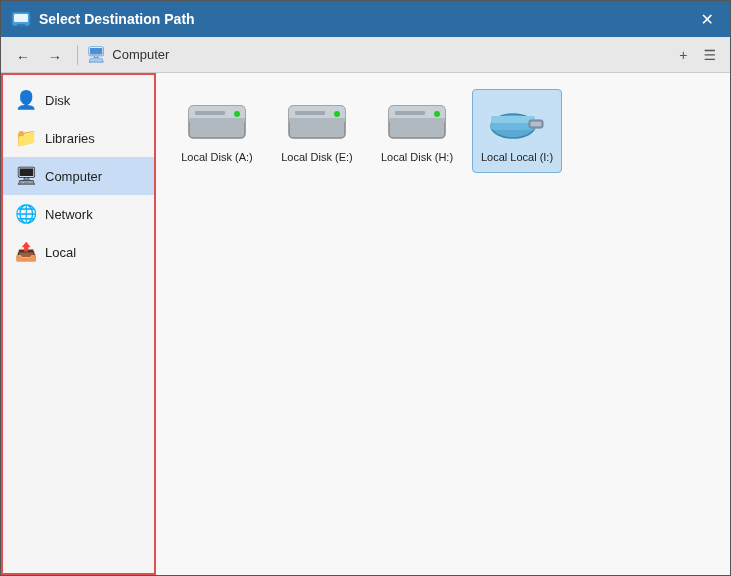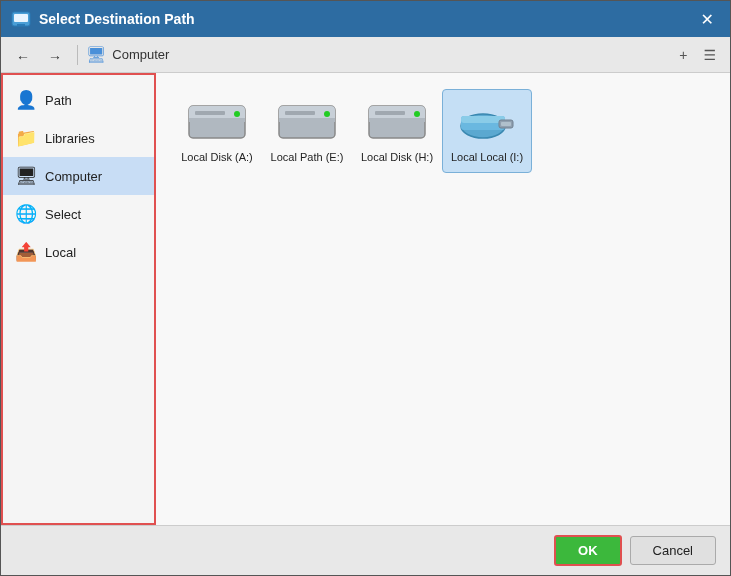--- a/index.html
+++ b/index.html
@@ -127,20 +127,21 @@
       flex: 1;
       background: #f8f8f8;
       padding: 16px;
       display: flex;
       flex-direction: column;
       overflow: auto;
     }
     .icons-grid {
       display: flex;
       flex-wrap: wrap;
+      gap: 10px;
       align-content: flex-start;
     }
     .file-item {
       width: 90px;
       display: flex;
       flex-direction: column;
       align-items: center;
       padding: 8px 6px;
       cursor: pointer;
       border-radius: 4px;
@@ -219,33 +220,33 @@
       <button class="toolbar-icon-btn">+</button>
       <button class="toolbar-icon-btn">☰</button>
     </div>
   </div>
 
   <div class="main-content">
 
     <div class="sidebar">
     <div class="sidebar-item">
       <span class="sidebar-item-icon">👤</span>
-      <span>Path</span>
+      <span>Disk</span>
     </div>
         <div class="sidebar-item">
       <span class="sidebar-item-icon">📁</span>
       <span>Libraries</span>
     </div>
         <div class="sidebar-item active">
       <span class="sidebar-item-icon">🖥</span>
       <span>Computer</span>
     </div>
         <div class="sidebar-item">
       <span class="sidebar-item-icon">🌐</span>
-      <span>Select</span>
+      <span>Network</span>
     </div>
         <div class="sidebar-item">
       <span class="sidebar-item-icon">📤</span>
       <span>Local</span>
     </div>
       </div>
 
     <div class="content-area">
       <div class="icons-grid">
       <div class="file-item">
@@ -269,21 +270,21 @@
 
       <rect x="4" y="8" width="56" height="32" rx="4" fill="#b0b8c0" stroke="#888" stroke-width="1.5"></rect>
       <rect x="4" y="8" width="56" height="16" rx="4" fill="#c8d0d8"></rect>
       <rect x="4" y="20" width="56" height="4" fill="#b0b8c0"></rect>
 
       <circle cx="52" cy="16" r="3" fill="#22cc22"></circle>
 
       <rect x="10" y="13" width="30" height="4" rx="1" fill="#a0a8b0"></rect>
     </svg>
             </div>
-      <div class="file-label">Local Path (E:)</div>
+      <div class="file-label">Local Disk (E:)</div>
     </div>
           <div class="file-item">
       <div class="file-icon">
               <svg width="64" height="48" viewBox="0 0 64 48">
 
       <rect x="4" y="8" width="56" height="32" rx="4" fill="#b0b8c0" stroke="#888" stroke-width="1.5"></rect>
       <rect x="4" y="8" width="56" height="16" rx="4" fill="#c8d0d8"></rect>
       <rect x="4" y="20" width="56" height="4" fill="#b0b8c0"></rect>
 
       <circle cx="52" cy="16" r="3" fill="#22cc22"></circle>
@@ -304,17 +305,13 @@
       <rect x="44" y="22" width="14" height="8" rx="2" fill="#90a0b0" stroke="#708090" stroke-width="1"></rect>
       <rect x="46" y="24" width="10" height="4" rx="1" fill="#b0c0cc"></rect>
     </svg>
             </div>
       <div class="file-label">Local Local (I:)</div>
     </div>
         </div>
     </div>
   </div>
 
-  <div class="footer">
-    <button class="btn btn-ok">OK</button>
-    <button class="btn btn-cancel">Cancel</button>
-  </div>
 </div>
 
 </body></html>

